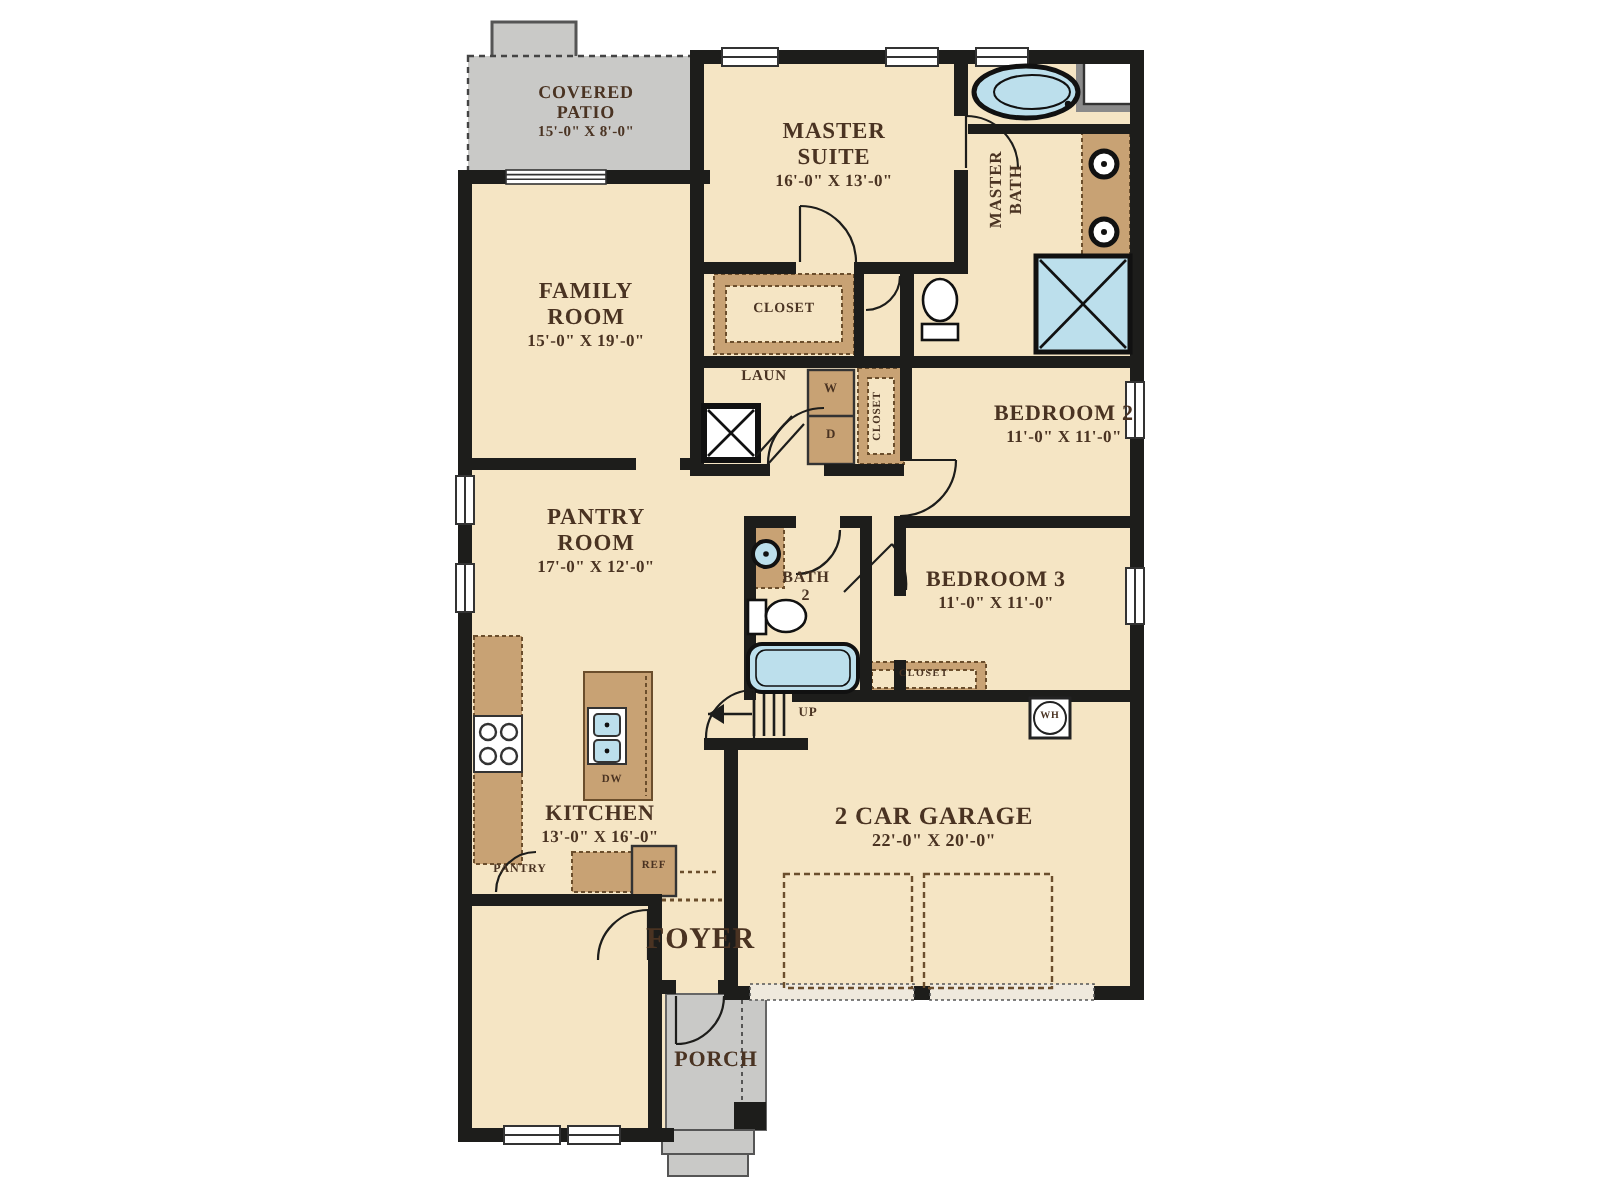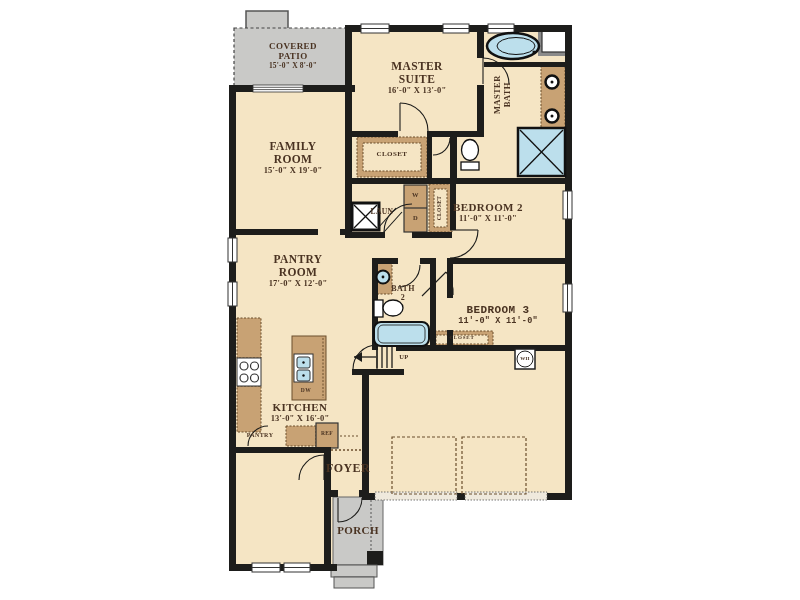--- a/index.html
+++ b/index.html
@@ -260,63 +260,67 @@
 </div>
 
 <div class="lbl" style="left:242px;top:140px;width:102px;font-size:11.5px;">
   <div>FAMILY</div>
   <div>ROOM</div>
   <div class="dims" style="font-size:8.5px;">15'-0" X 19'-0"</div>
 </div>
 
 <div class="lbl" style="left:360px;top:151px;width:64px;font-size:7px;">CLOSET</div>
 
-<div class="lbl" style="left:360px;top:184px;width:44px;font-size:7.5px;margin-top:24px;">LAUN</div>
+<div class="lbl" style="left:360px;top:184px;width:44px;font-size:7.5px;">LAUN</div>
 <div class="lbl" style="left:404px;top:191px;width:23px;font-size:6.5px;">W</div>
 <div class="lbl" style="left:404px;top:214px;width:23px;font-size:6.5px;">D</div>
 
 <div class="lbl vert" style="left:419px;top:203px;width:44px;height:10px;font-size:5.5px;">CLOSET</div>
 
-<div class="lbl" style="left:432px;top:201px;width:112px;font-size:11px;">
+<div class="lbl" style="left:476px;top:201px;width:112px;font-size:11px;">
   <div>BEDROOM 2</div>
   <div class="dims" style="font-size:8.5px;">11'-0" X 11'-0"</div>
 </div>
 
 <div class="lbl" style="left:247px;top:253px;width:102px;font-size:11.5px;">
   <div>PANTRY</div>
   <div>ROOM</div>
   <div class="dims" style="font-size:8.5px;">17'-0" X 12'-0"</div>
 </div>
 
 <div class="lbl" style="left:384px;top:284px;width:38px;font-size:8px;">
   <div>BATH</div>
   <div>2</div>
 </div>
 
-<div class="lbl" style="left:442px;top:304px;width:112px;font-size:11px;font-family:Liberation Mono, monospace;">
+<div class="lbl" style="left:442px;top:284px;width:112px;font-size:11px;">
   <div>BEDROOM 3</div>
   <div class="dims" style="font-size:8.5px;">11'-0" X 11'-0"</div>
 </div>
 
 <div class="lbl" style="left:436px;top:335px;width:52px;font-size:5px;letter-spacing:0.8px;">CLOSET</div>
 
 <div class="lbl" style="left:393px;top:353px;width:22px;font-size:6.5px;">UP</div>
 
 <div class="lbl" style="left:515px;top:356px;width:20px;font-size:5px;">WH</div>
 
+<div class="lbl" style="left:406px;top:401px;width:122px;font-size:12.5px;">
+  <div>2 CAR GARAGE</div>
+  <div class="dims" style="font-size:9px;">22'-0" X 20'-0"</div>
+</div>
 
 <div class="lbl" style="left:249px;top:401px;width:102px;font-size:11px;font-family:Liberation Serif, serif;">
   <div>KITCHEN</div>
   <div class="dims" style="font-size:8.5px;">13'-0" X 16'-0"</div>
 </div>
 
 <div class="lbl" style="left:296px;top:387px;width:20px;font-size:5.5px;">DW</div>
 
 <div class="lbl" style="left:235px;top:432px;width:50px;font-size:6px;">PANTRY</div>
 
 <div class="lbl" style="left:316px;top:430px;width:22px;font-size:5.5px;">REF</div>
 
-<div class="lbl" style="left:323px;top:462px;width:50px;font-size:12px;">FOYER</div>
+<div class="lbl" style="left:323px;top:462px;width:50px;font-size:15px;">FOYER</div>
 
 
 <div class="lbl" style="left:332px;top:524px;width:52px;font-size:11px;">PORCH</div>
 
 </div>
 
 </body></html>

